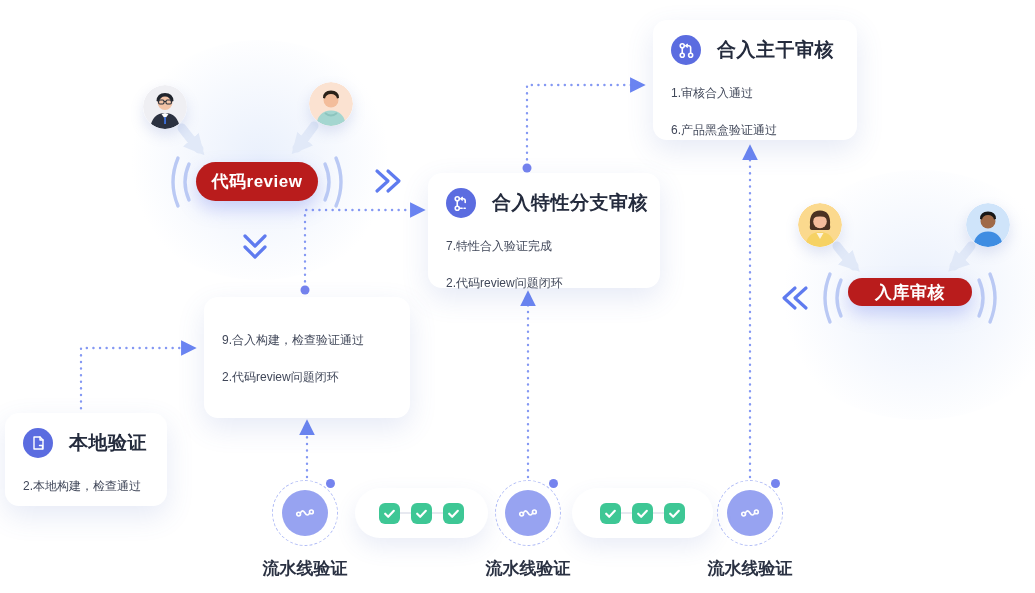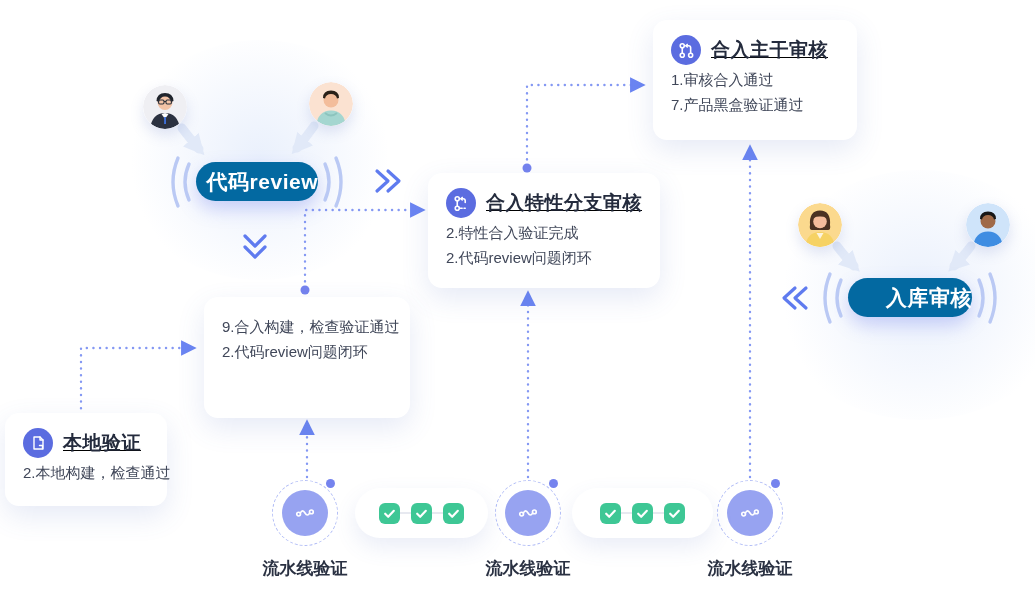--- a/index.html
+++ b/index.html
@@ -6,29 +6,29 @@
   #stage{
     position:relative;width:1035px;height:593px;overflow:hidden;background:#ffffff;
     font-family:"Liberation Sans","DejaVu Sans",sans-serif;
   }
   .glow{position:absolute;border-radius:50%;z-index:0;
     background:radial-gradient(circle, rgba(216,228,250,0.55) 0%, rgba(255,255,255,0) 70%);}
   #overlay{position:absolute;left:0;top:0;z-index:1;}
   
   .card{position:absolute;z-index:2;background:#ffffff;border-radius:14px;
     box-shadow:0 10px 28px rgba(80,104,190,0.14);padding:15px 18px;box-sizing:border-box;}
-  .card-head{display:flex;align-items:center;gap:10px;text-decoration:underline;}
+  .card-head{display:flex;align-items:center;gap:16px;}
   .card-title{font-size:19px;font-weight:bold;color:#242b3d;letter-spacing:0.5px;white-space:nowrap;}
   .icon-circle{flex:0 0 auto;width:30px;height:30px;border-radius:50%;background:#5b6ce0;
     display:flex;align-items:center;justify-content:center;}
-  .card-item{font-size:15px;color:#404759;margin-top:6px;white-space:nowrap;}
+  .card-item{font-size:12px;color:#404759;margin-top:20px;white-space:nowrap;}
   
-  .pill{position:absolute;z-index:2;background:#0369a1;border-radius:20px;
-    display:flex;align-items:center;justify-content:flex-end;color:#ffffff;
-    font-weight:bold;font-size:21px;letter-spacing:0.5px;white-space:nowrap;
+  .pill{position:absolute;z-index:2;background:#b91c1c;border-radius:20px;
+    display:flex;align-items:center;justify-content:center;color:#ffffff;
+    font-weight:bold;font-size:17px;letter-spacing:0.5px;white-space:nowrap;
     box-shadow:0 8px 18px rgba(117,131,238,0.35);}
   .arcs{position:absolute;z-index:2;}
   .avatar{position:absolute;z-index:2;width:44px;height:44px;border-radius:50%;
     box-shadow:0 6px 14px rgba(90,110,190,0.18);}
   
   .pipeline{position:absolute;z-index:2;width:110px;display:flex;flex-direction:column;align-items:center;}
   .ring{position:relative;width:66px;height:66px;border:1.6px dashed #b2bdf6;border-radius:50%;box-sizing:border-box;}
   .ring-dot{position:absolute;width:9px;height:9px;border-radius:50%;background:#7583ee;left:53px;top:-2px;}
   .pipe-circle{position:absolute;left:50%;top:50%;transform:translate(-50%,-50%);
     width:46px;height:46px;border-radius:50%;background:#97a3f1;
@@ -106,38 +106,38 @@
             <path d="M4 5.6 V 10.4"></path>
             <circle cx="4" cy="12.5" r="1.9"></circle>
           <path d="M7.5 3.5 h2.4 a2 2 0 0 1 2 2 V 10.4"></path>
             <circle cx="11.9" cy="12.5" r="1.9"></circle>
           <path d="M8.7 2.3 L7.5 3.5 L8.7 4.7"></path>
         </svg>
       </span>
       <span class="card-title">合入主干审核</span>
     </div>
     <div class="card-item">1.审核合入通过</div>
-    <div class="card-item">7.产品黑盒验证通过</div>
+    <div class="card-item">6.产品黑盒验证通过</div>
   </div>
 
   <div class="card" style="left:428px;top:173px;width:232px;height:115px;">
     <div class="card-head">
       <span class="icon-circle">
         <svg width="17" height="17" viewBox="0 0 16 16" fill="none" stroke="#ffffff" stroke-width="1.5" stroke-linecap="round">
           <circle cx="4" cy="3.5" r="1.9"></circle>
             <path d="M4 5.6 V 10.4"></path>
             <circle cx="4" cy="12.5" r="1.9"></circle>
           <path d="M7.5 3.5 h2 a2 2 0 0 1 2 2 V 7"></path>
           <path d="M7 12.5 h4.5" stroke-dasharray="1.6 1.8"></path>
           <path d="M8.7 2.3 L7.5 3.5 L8.7 4.7"></path>
         </svg>
       </span>
       <span class="card-title">合入特性分支审核</span>
     </div>
-    <div class="card-item">2.特性合入验证完成</div>
+    <div class="card-item">7.特性合入验证完成</div>
     <div class="card-item">2.代码review问题闭环</div>
   </div>
 
   <div class="card" style="left:204px;top:297px;width:206px;height:121px;">
     <div class="card-item">9.合入构建，检查验证通过</div>
     <div class="card-item">2.代码review问题闭环</div>
   </div>
 
   <div class="card" style="left:5px;top:413px;width:162px;height:93px;">
     <div class="card-head">
@@ -158,21 +158,21 @@
     </div>
   <svg class="arcs" style="left:166px;top:153px;" width="28" height="58" viewBox="0 0 28 58" fill="none" stroke="#bac9f4" stroke-width="3.4" stroke-linecap="round">
     <path d="M12 5 Q 2 29 12 53"></path>
       <path d="M23 11 Q 15 29 23 47"></path>
   </svg>
   <svg class="arcs" style="left:320px;top:153px;" width="28" height="58" viewBox="0 0 28 58" fill="none" stroke="#bac9f4" stroke-width="3.4" stroke-linecap="round">
     <path d="M16 5 Q 26 29 16 53"></path>
       <path d="M5 11 Q 13 29 5 47"></path>
   </svg>
 
-  <div class="pill" style="left:848px;top:278px;width:124px;height:39px;">
+  <div class="pill" style="left:848px;top:278px;width:124px;height:28px;">
       <span>入库审核</span>
     </div>
   <svg class="arcs" style="left:818px;top:269px;" width="28" height="58" viewBox="0 0 28 58" fill="none" stroke="#bac9f4" stroke-width="3.4" stroke-linecap="round">
     <path d="M12 5 Q 2 29 12 53"></path>
       <path d="M23 11 Q 15 29 23 47"></path>
   </svg>
   <svg class="arcs" style="left:974px;top:269px;" width="28" height="58" viewBox="0 0 28 58" fill="none" stroke="#bac9f4" stroke-width="3.4" stroke-linecap="round">
     <path d="M16 5 Q 26 29 16 53"></path>
       <path d="M5 11 Q 13 29 5 47"></path>
   </svg>

